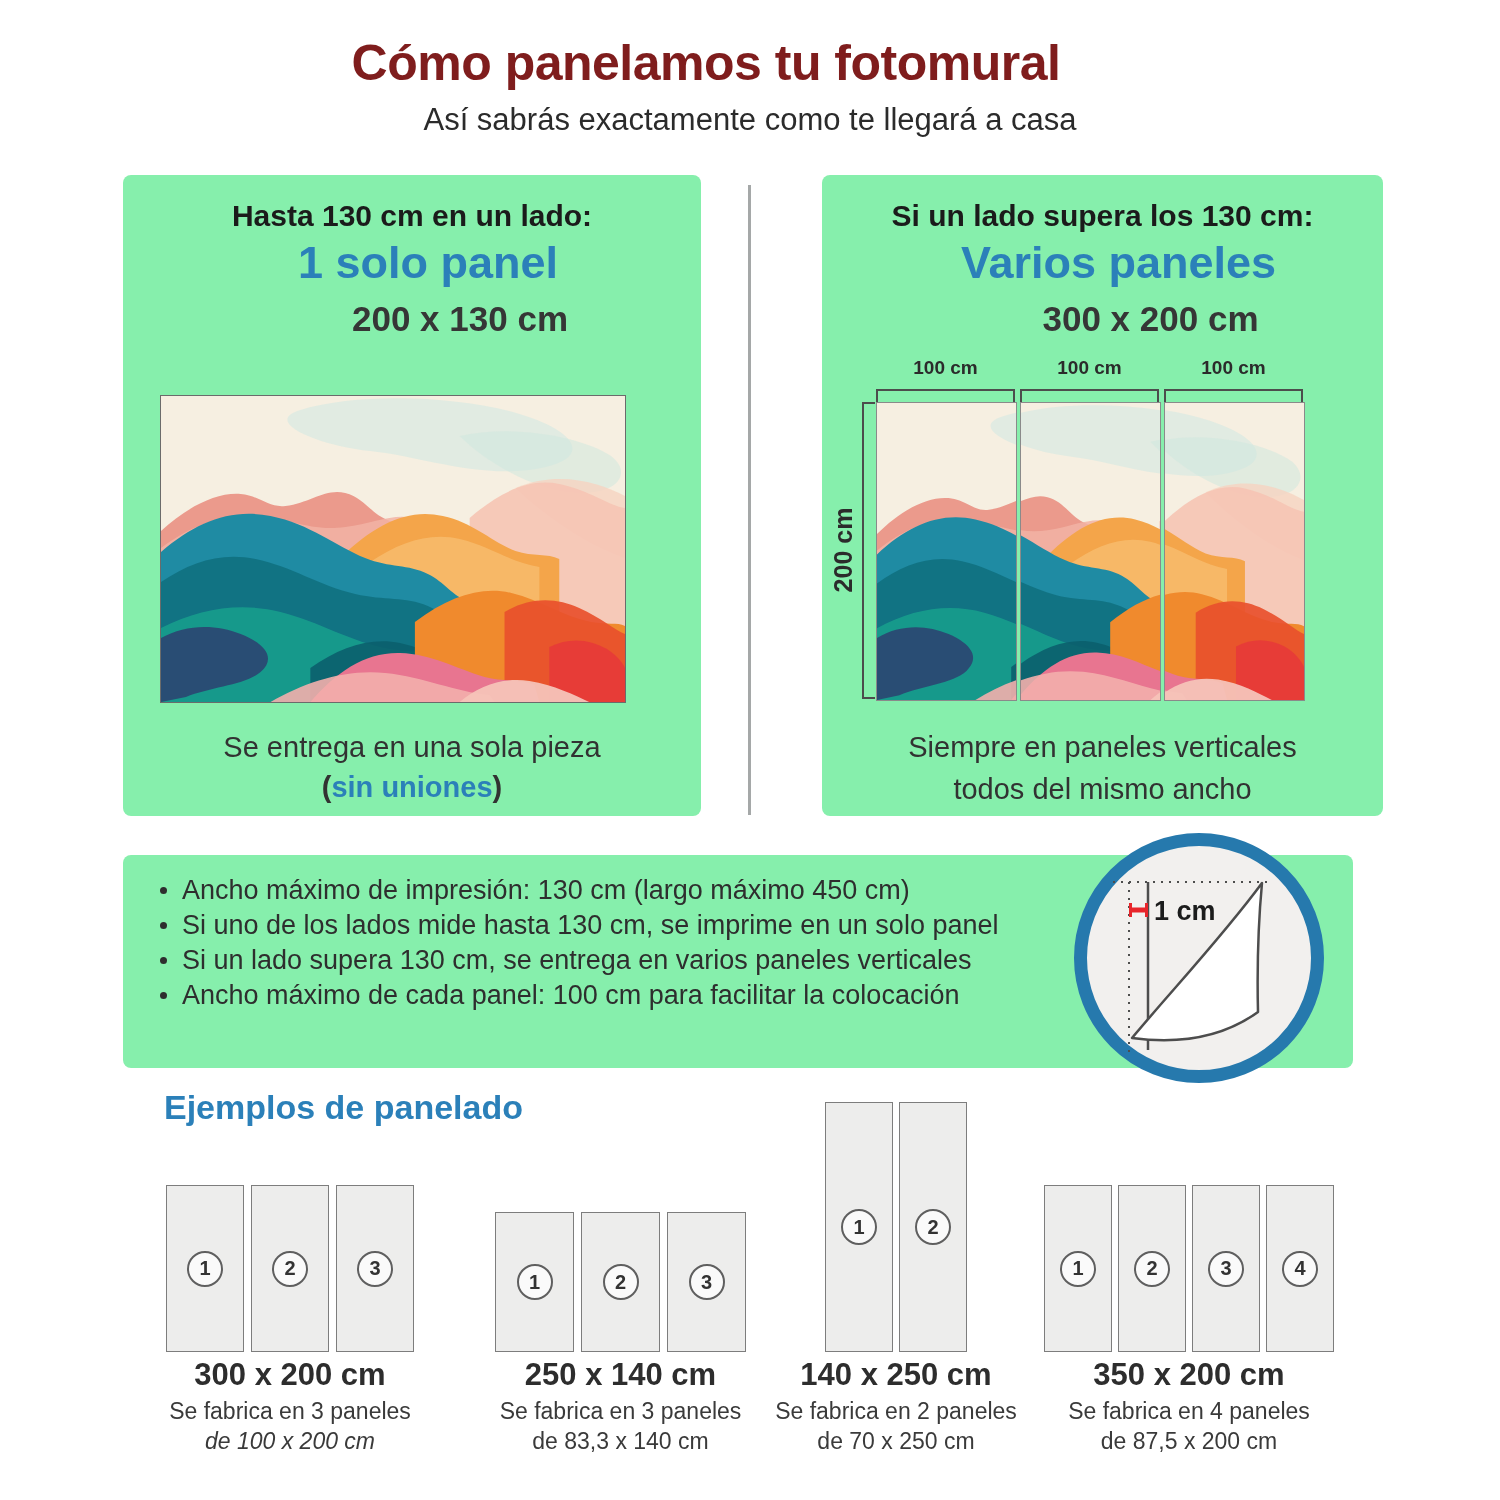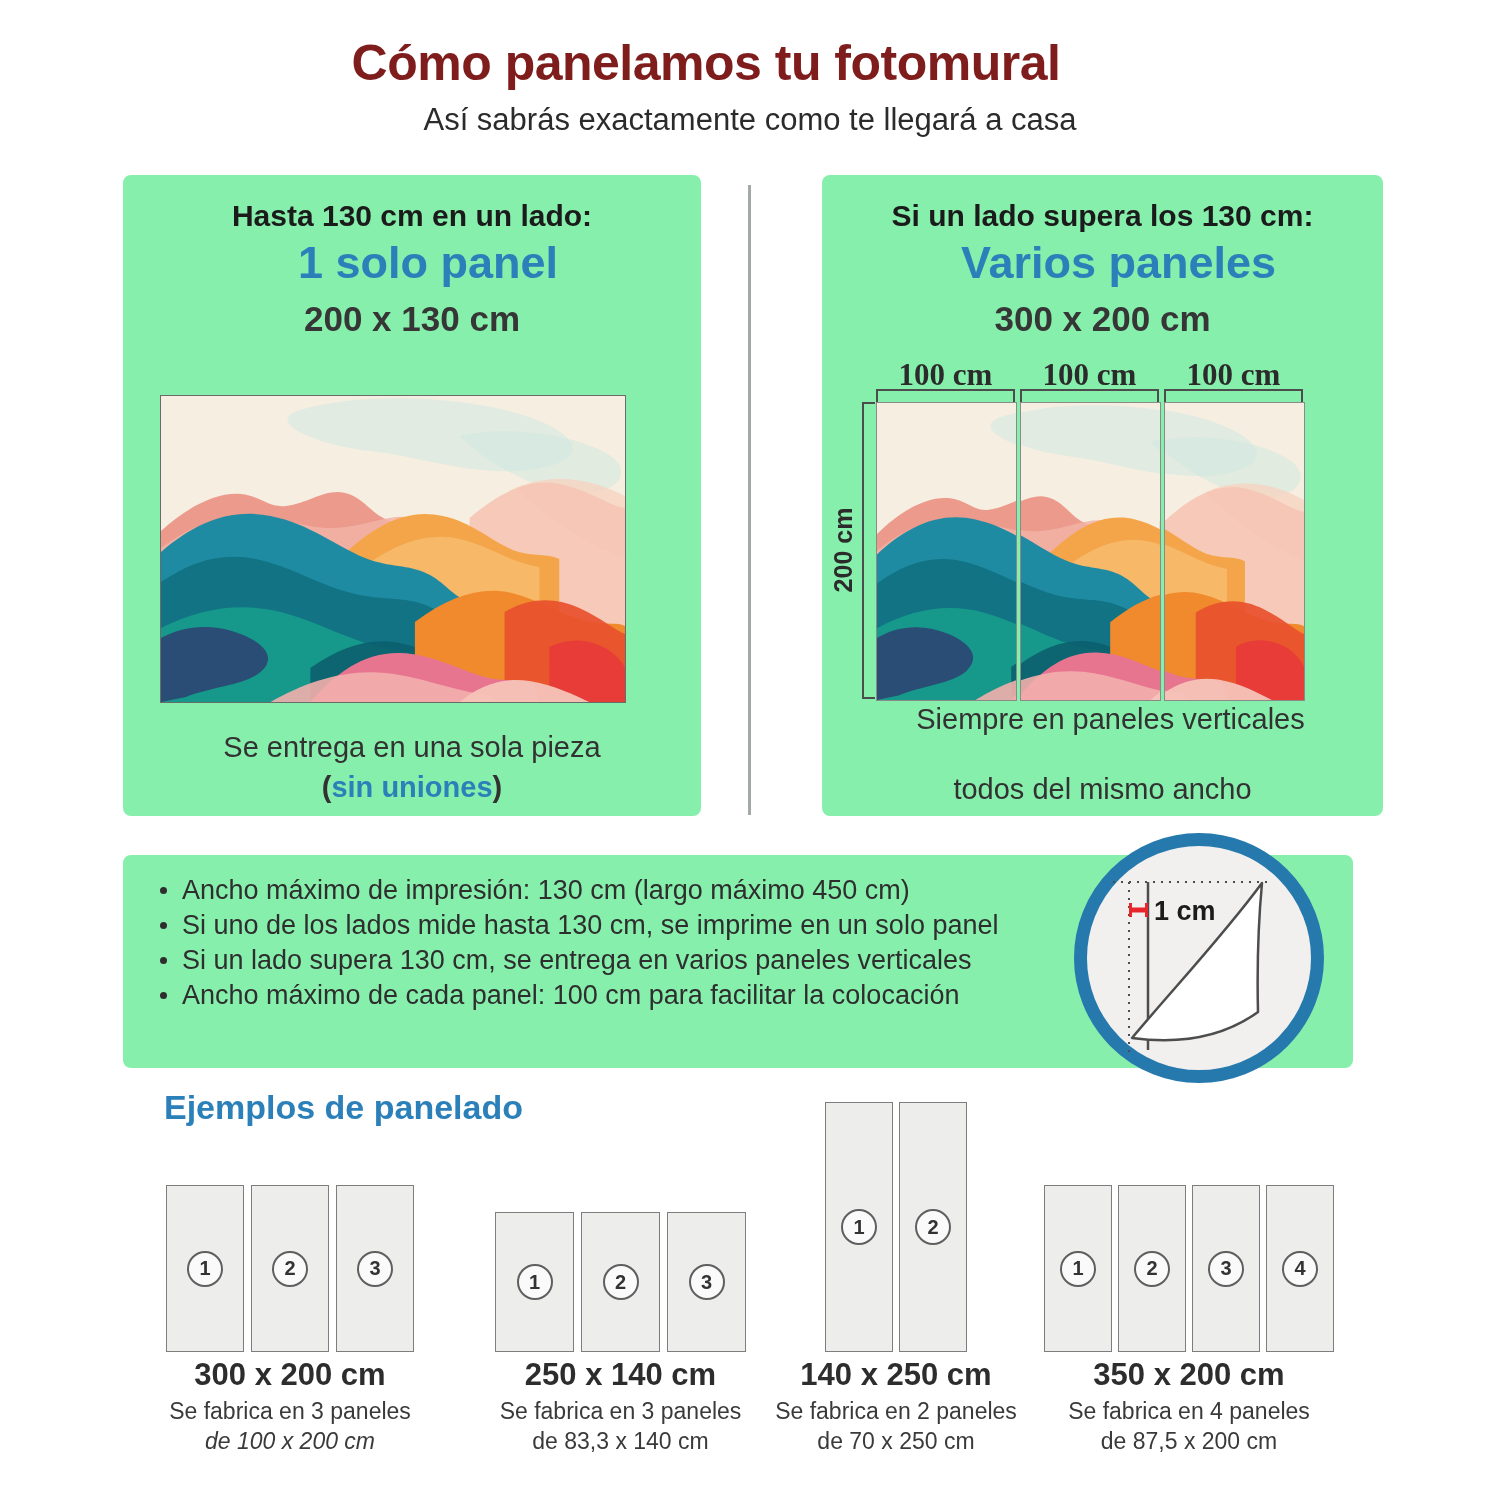--- a/index.html
+++ b/index.html
@@ -8,40 +8,40 @@
   .ctr{text-align:center;}
 
   
   .page-title{top:34px;left:0;width:1324px;font-size:50px;font-weight:bold;letter-spacing:-0.5px;color:#7f1d1d;margin-left:44px;}
   .page-subtitle{top:102px;left:0;width:1500px;font-size:31px;color:#2b2b2b;}
 
   
   .card{position:absolute;background:#86efac;border-radius:8px;}
   .card-condition{position:absolute;left:0;width:100%;text-align:center;top:24px;font-size:30px;font-weight:bold;color:#1b1b1b;}
   .card-highlight{position:absolute;left:16px;width:100%;text-align:center;top:62px;font-size:45px;font-weight:bold;color:#2b80b9;}
-  .card-size{position:absolute;left:0;width:100%;text-align:center;top:124px;font-size:35px;font-weight:bold;color:#363636;}
+  .card-size{position:absolute;left:0;width:100%;text-align:center;top:124px;font-size:35px;font-weight:bold;color:#363636;padding-left:48px;}
   .card-caption{position:absolute;left:0;width:100%;text-align:center;font-size:29px;color:#323232;line-height:40px;}
 
   .divider{position:absolute;left:748px;top:185px;width:3px;height:630px;background:#a5a8a8;}
 
   .mural-frame{position:absolute;border:1px solid #6b6b6b;background:#f6efe1;}
   .mural-frame svg{display:block;}
 
   
   .hbracket{position:absolute;height:13px;}
   .hbracket .bar{position:absolute;left:0;right:0;top:0;height:2px;background:#4c4c4c;}
   .hbracket::before,.hbracket::after{content:"";position:absolute;top:0;width:2px;height:13px;background:#4c4c4c;}
   .hbracket::before{left:0;}
   .hbracket::after{right:0;}
   .vbracket{position:absolute;width:13px;}
   .vbracket .bar{position:absolute;top:0;bottom:0;left:0;width:2px;background:#4c4c4c;}
   .vbracket::before,.vbracket::after{content:"";position:absolute;left:0;height:2px;width:13px;background:#4c4c4c;}
   .vbracket::before{top:0;}
   .vbracket::after{bottom:0;}
-  .dim-label{position:absolute;text-align:center;font-size:31px;font-weight:bold;color:#2b2b2b;font-family:Liberation Serif, serif;}
+  .dim-label{position:absolute;text-align:center;font-size:19px;font-weight:bold;color:#2b2b2b;}
 
   
   .notes-list{position:absolute;left:35px;top:18px;width:960px;list-style:none;margin:0;padding:0;}
   .notes-list li{position:relative;padding-left:24px;font-size:27px;line-height:35px;color:#2e2e2e;}
   .notes-list li::before{content:"";position:absolute;left:2px;top:14px;width:7px;height:7px;border-radius:50%;background:#2e2e2e;}
 
   .overlap-circle{position:absolute;left:1074px;top:833px;width:250px;height:250px;border-radius:50%;
     border:13px solid #2679ad;background:#f2f0ee;box-sizing:border-box;}
   .overlap-circle svg{display:block;}
   svg text{font-family:"Liberation Sans",sans-serif;}
@@ -140,21 +140,21 @@
     <svg width="139" height="297" viewBox="155.33 0 155.33 306" preserveAspectRatio="none">
         <use href="#art"></use>
       </svg>
   </div>
   <div class="slice" style="left:342px;top:227px;width:139px;height:297px;">
     <svg width="139" height="297" viewBox="310.66 0 155.33 306" preserveAspectRatio="none">
         <use href="#art"></use>
       </svg>
   </div>
 
-  <div class="card-caption" style="top:524px;padding-left:8px;">Siempre en paneles verticales</div>
+  <div class="card-caption" style="top:552px;">Siempre en paneles verticales</div>
   <div class="card-caption" style="top:594px;">todos del mismo ancho</div>
 </div>
 
 <div class="card" style="left:123px;top:855px;width:1230px;height:213px;">
   <ul class="notes-list">
     <li>Ancho máximo de impresión: 130 cm (largo máximo 450 cm)</li>
     <li>Si uno de los lados mide hasta 130 cm, se imprime en un solo panel</li>
     <li>Si un lado supera 130 cm, se entrega en varios paneles verticales</li>
     <li>Ancho máximo de cada panel: 100 cm para facilitar la colocación</li>
   </ul>

